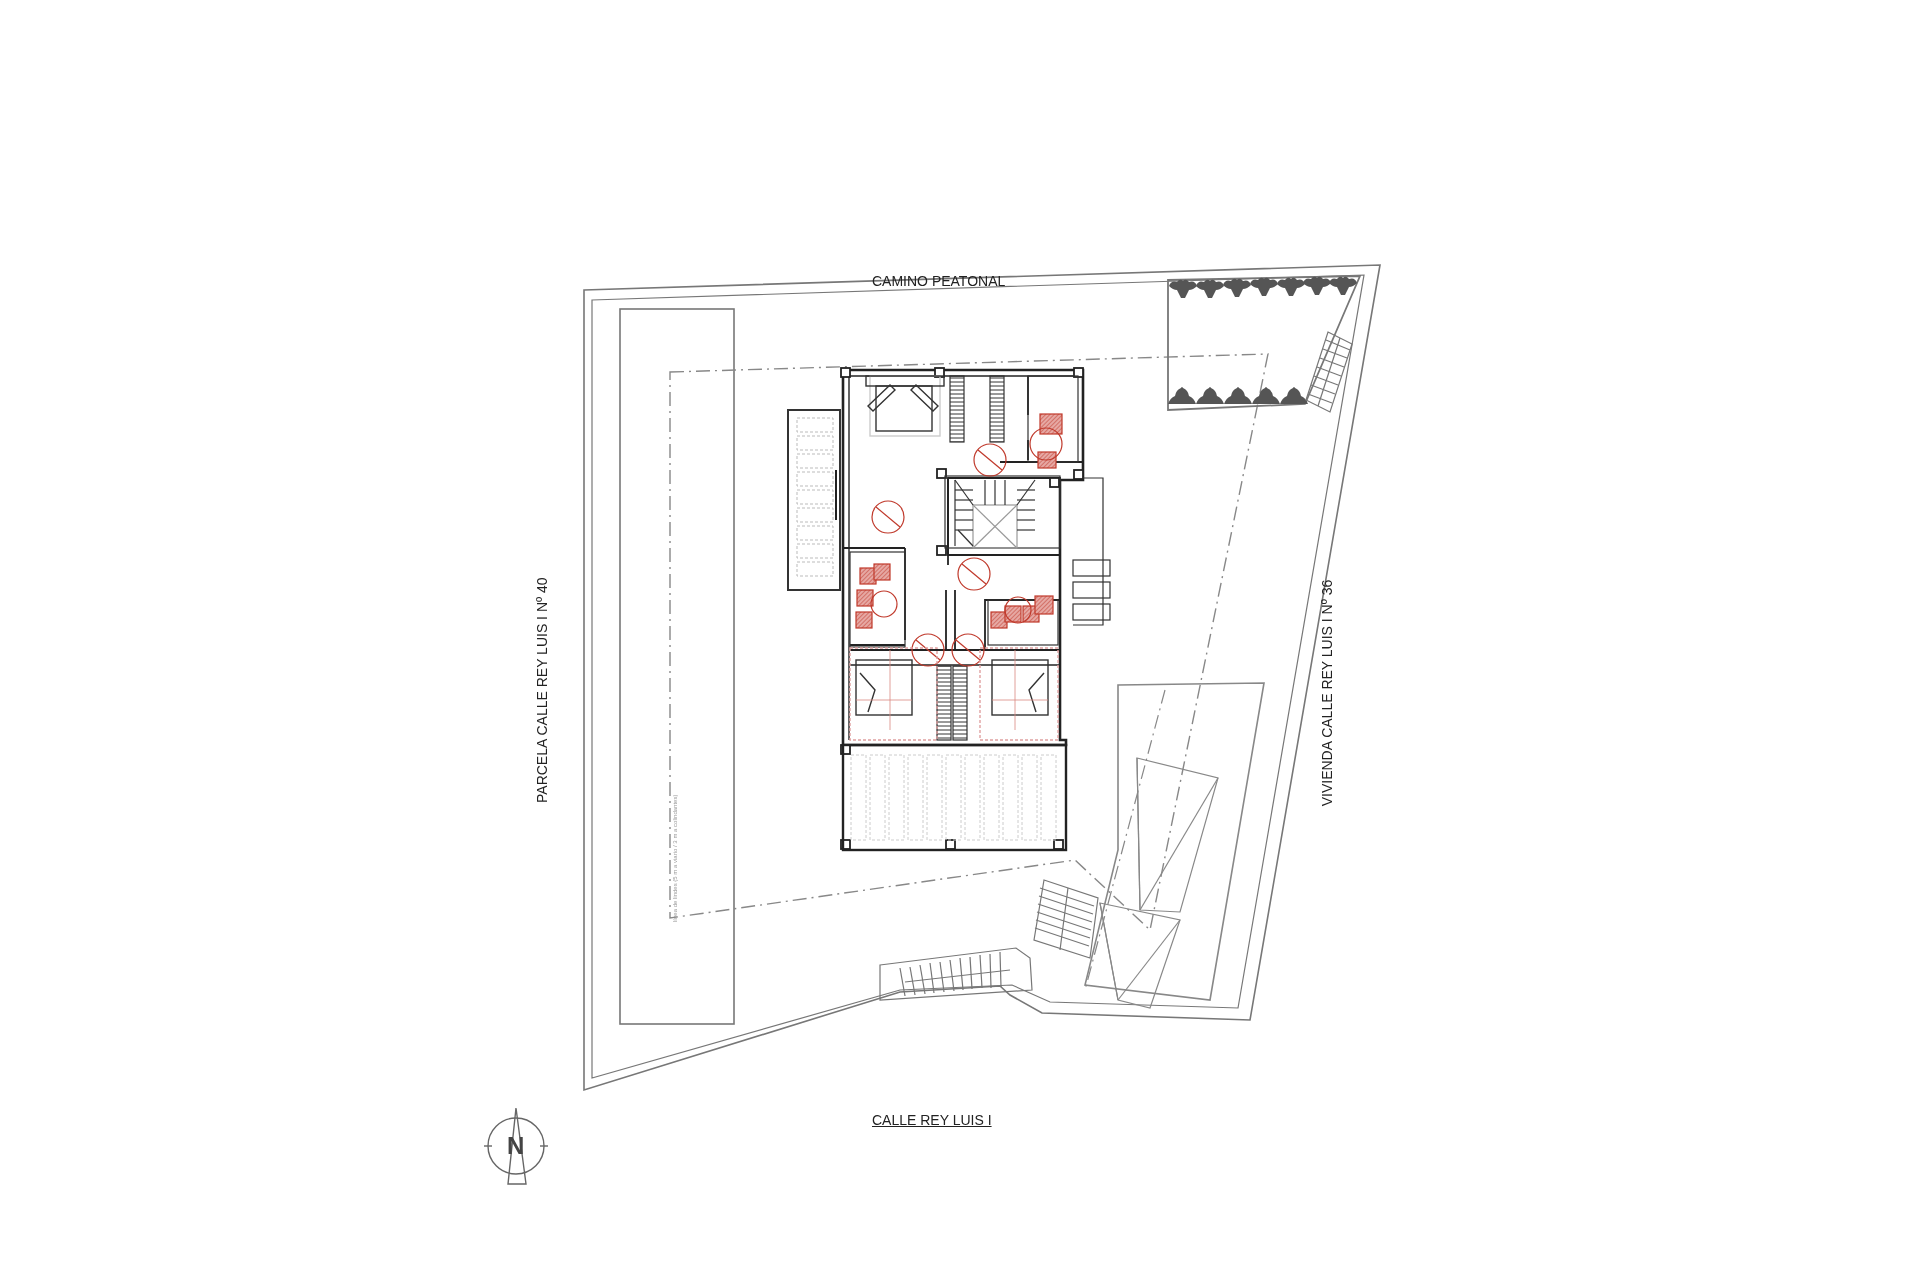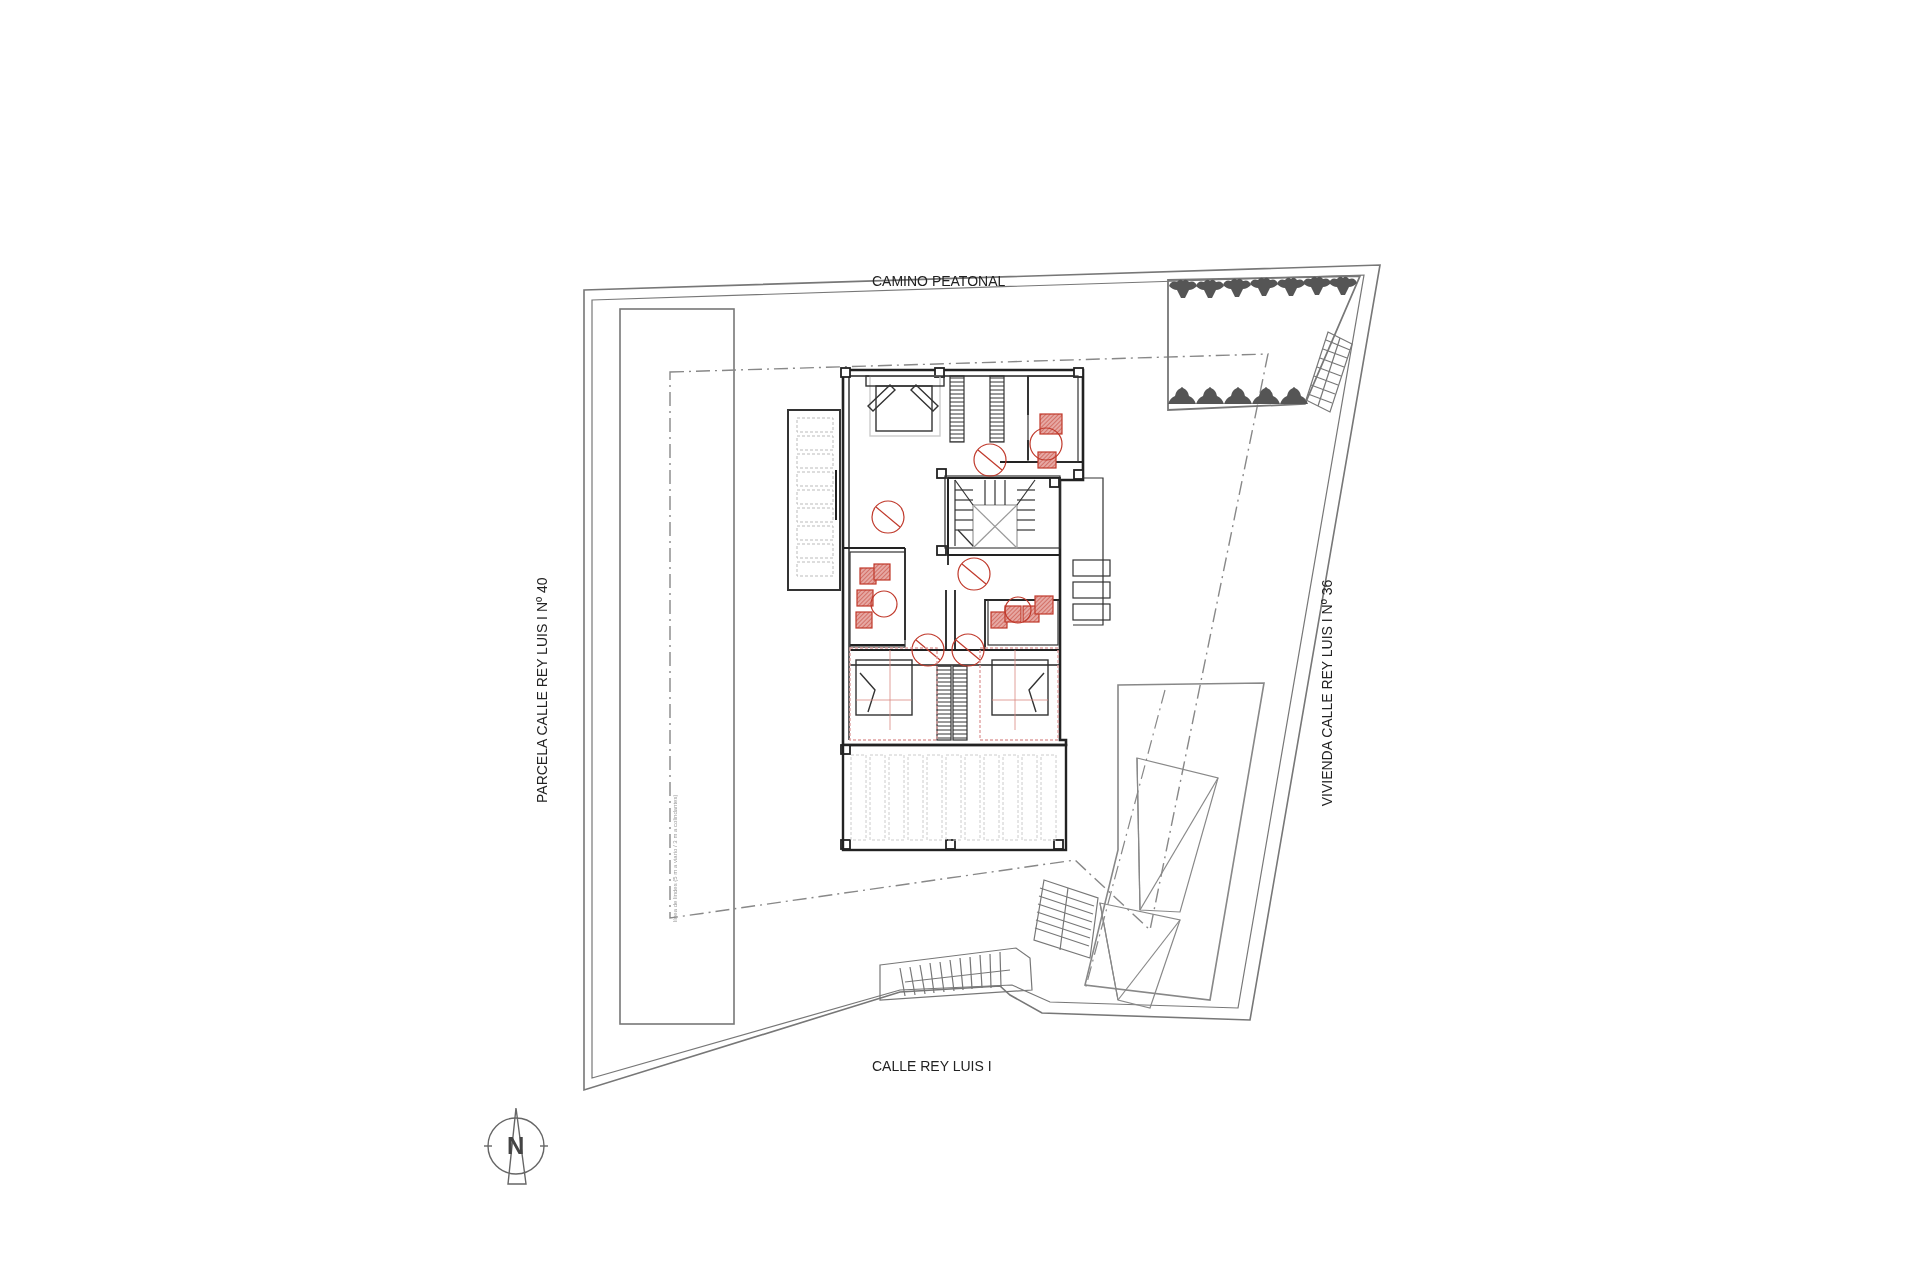--- a/index.html
+++ b/index.html
@@ -265,17 +265,17 @@
 
   <g fill="none" stroke="#666" stroke-width="1.4">
     <circle cx="516" cy="1146" r="28"></circle>
     <line x1="484" y1="1146" x2="492" y2="1146"></line>
     <line x1="540" y1="1146" x2="548" y2="1146"></line>
     <path d="M516,1108 L508,1184 L526,1184 Z"></path>
   </g>
 </svg>
 
 <div class="label" style="left:872px; top:240px;margin-top:33px;">CAMINO PEATONAL</div>
-<div class="label" style="left:872px; top:1058px;">CALLE REY LUIS I</div>
+<div class="label" style="left:872px; top:1112px;text-decoration:underline;">CALLE REY LUIS I</div>
 <div class="label vert" style="left:432px; top:685px; width:220px; text-align:center; transform:rotate(-90deg);">PARCELA CALLE REY LUIS I Nº 40</div>
 <div class="label vert" style="left:1212px; top:685px; width:230px; text-align:center; transform:rotate(-90deg);">VIVIENDA CALLE REY LUIS I Nº 36</div>
 <div class="setback-note" style="left:672px; top:922px;">línea de lindes (5 m a viario / 3 m a colindantes)</div>
 <div class="north-letter" style="left:507px; top:1132px;">N</div>
 
 </body></html>

